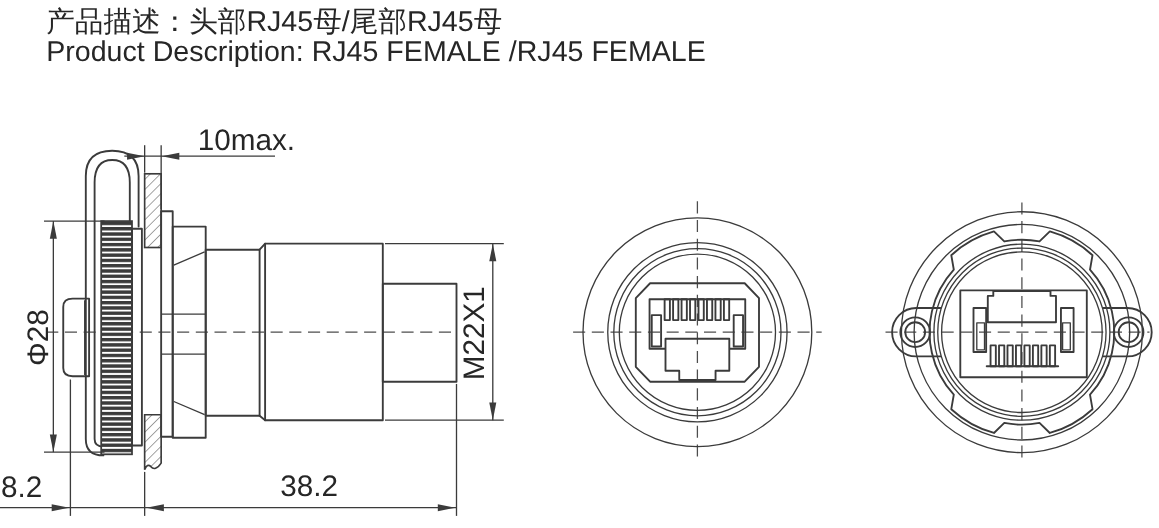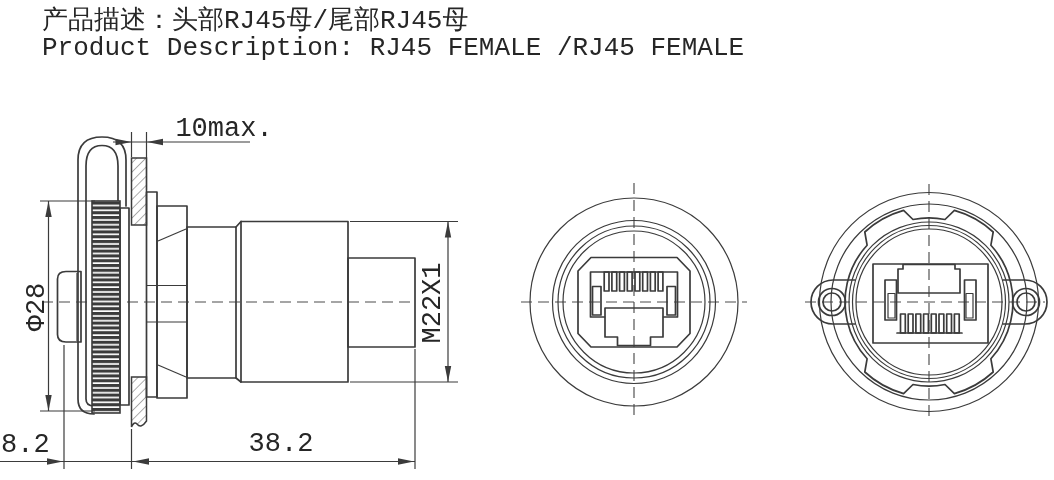--- a/index.html
+++ b/index.html
@@ -1,17 +1,17 @@
 <!DOCTYPE html>
 <html><head>
 <meta charset="utf-8">
 <style>
   html,body{margin:0;padding:0;background:#fff;}
   .stage{position:relative;width:1054px;height:480px;background:#fff;overflow:hidden;
-         font-family:Liberation Mono, monospace;}
+         font-family:Liberation Sans, sans-serif;}
   svg{display:block;}
   .o  {fill:none;stroke:#3b3b3b;stroke-width:1.7;stroke-linejoin:round;stroke-linecap:round;}
   .t  {fill:none;stroke:#3b3b3b;stroke-width:1.2;stroke-linejoin:round;}
   .cl {fill:none;stroke:#4d4d4d;stroke-width:1.15;stroke-dasharray:11 6;}
   .d  {fill:none;stroke:#3b3b3b;stroke-width:1.2;}
   .af {fill:#3b3b3b;stroke:none;}
   .knurlrect{fill:url(#knurl);stroke:#3b3b3b;stroke-width:1.6;}
   .hatchrect{fill:url(#hatch);stroke:#3b3b3b;stroke-width:1.5;}
   text{fill:#262626;}
   .title-zh{font-size:26px;}

